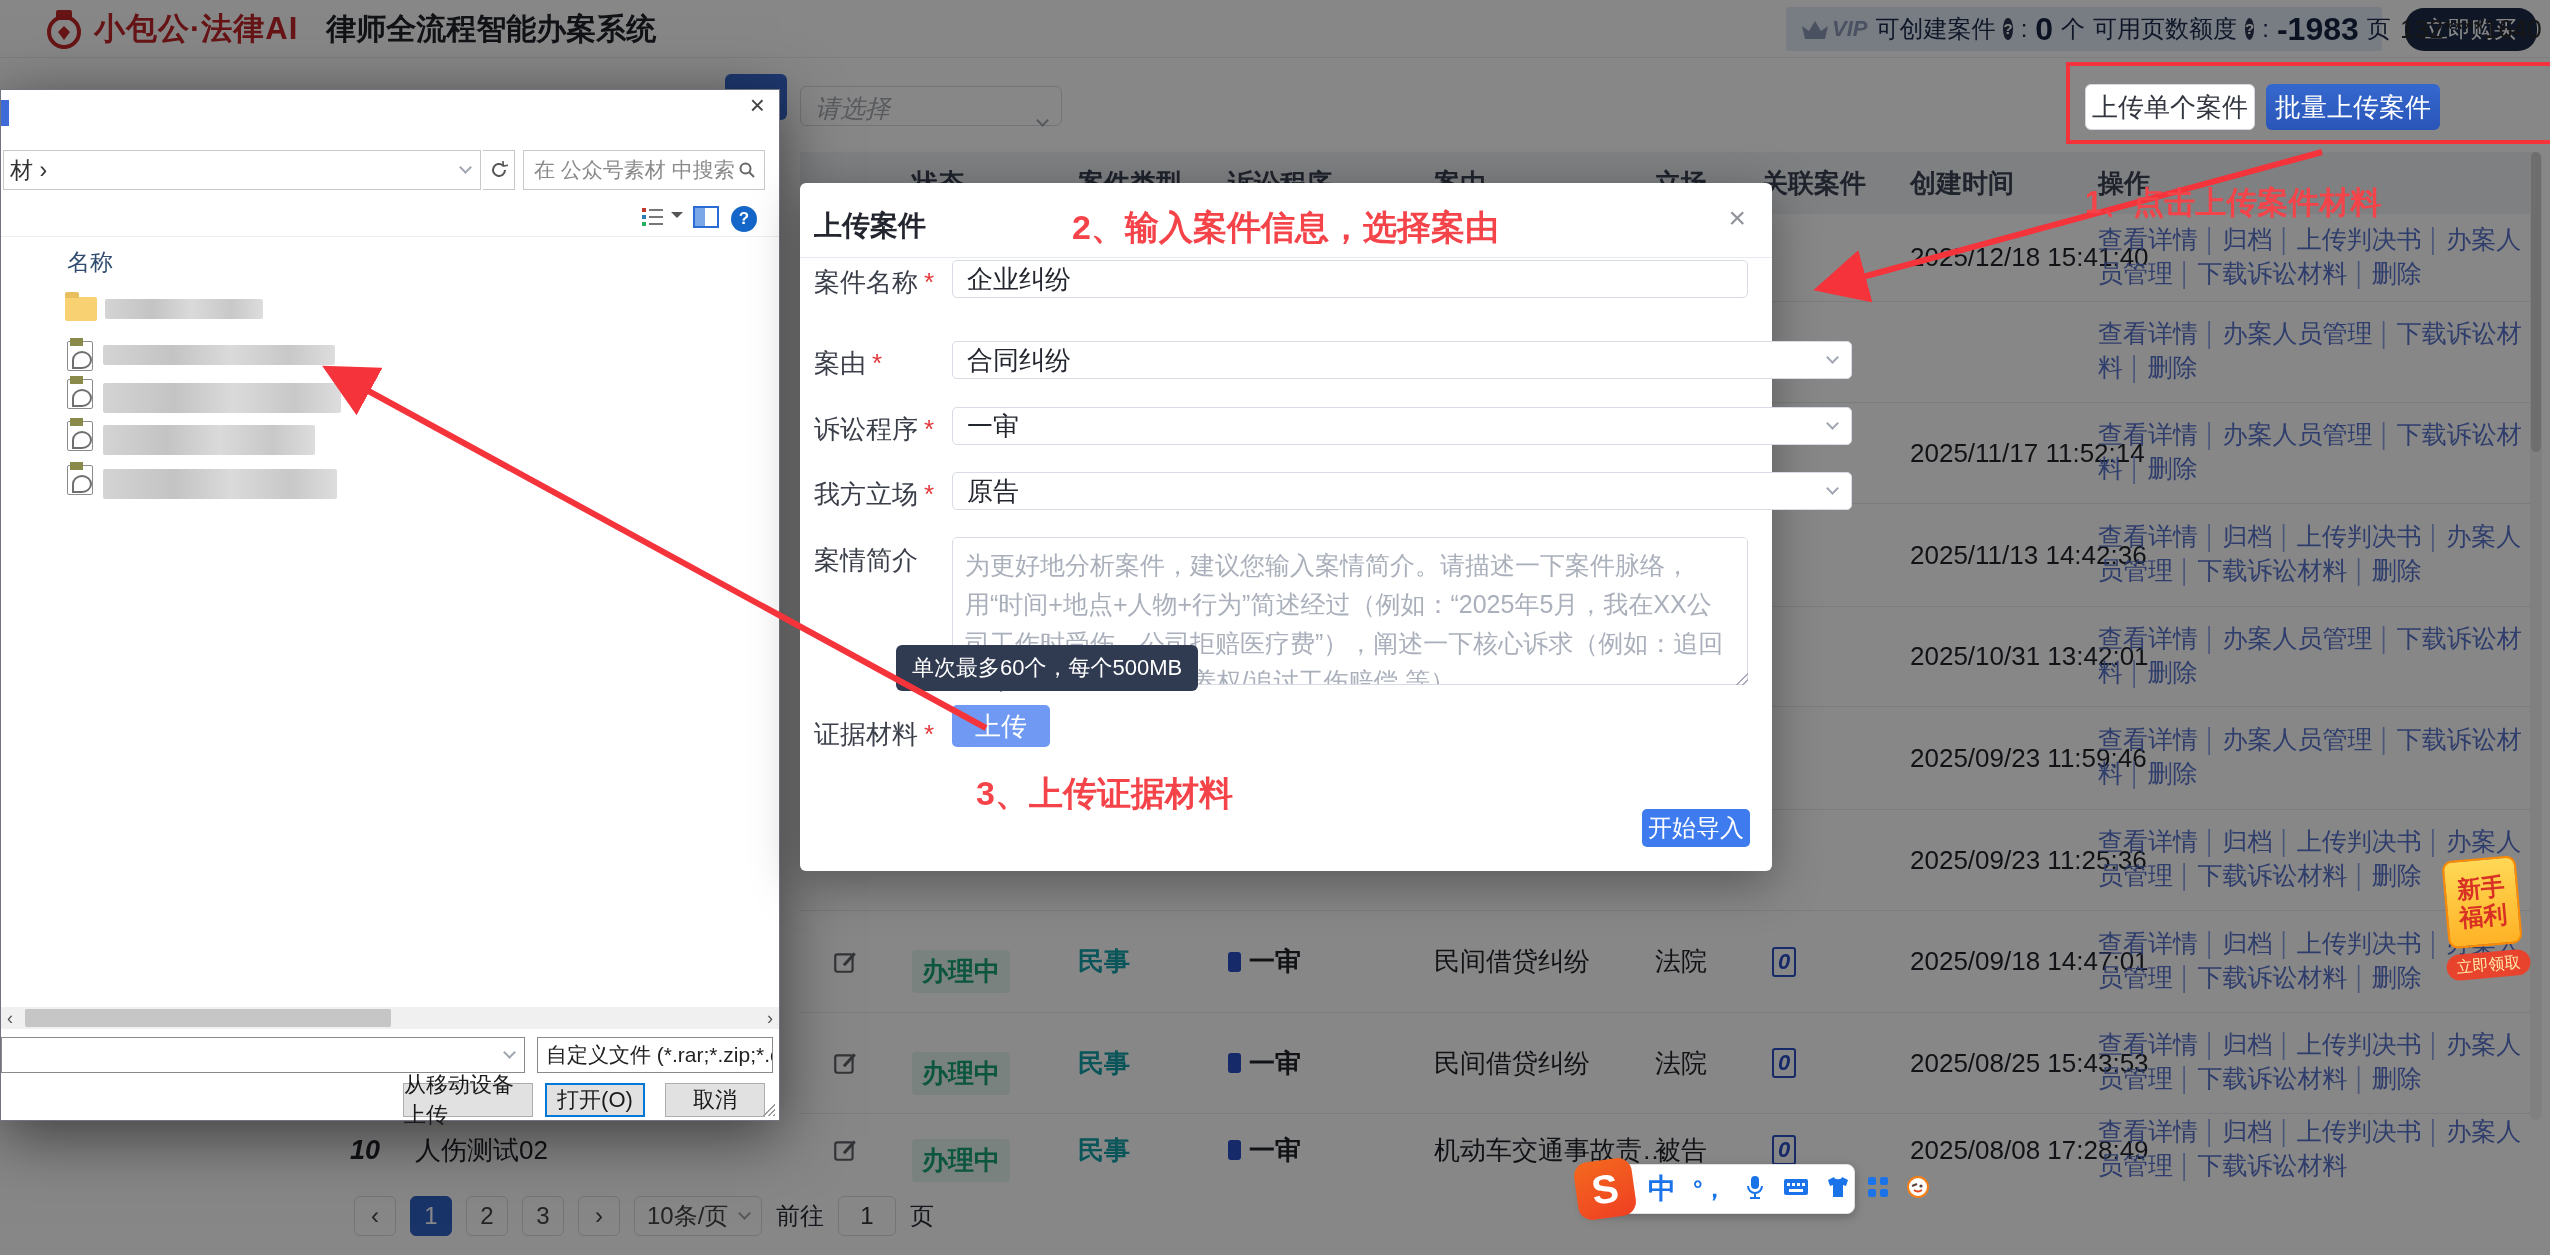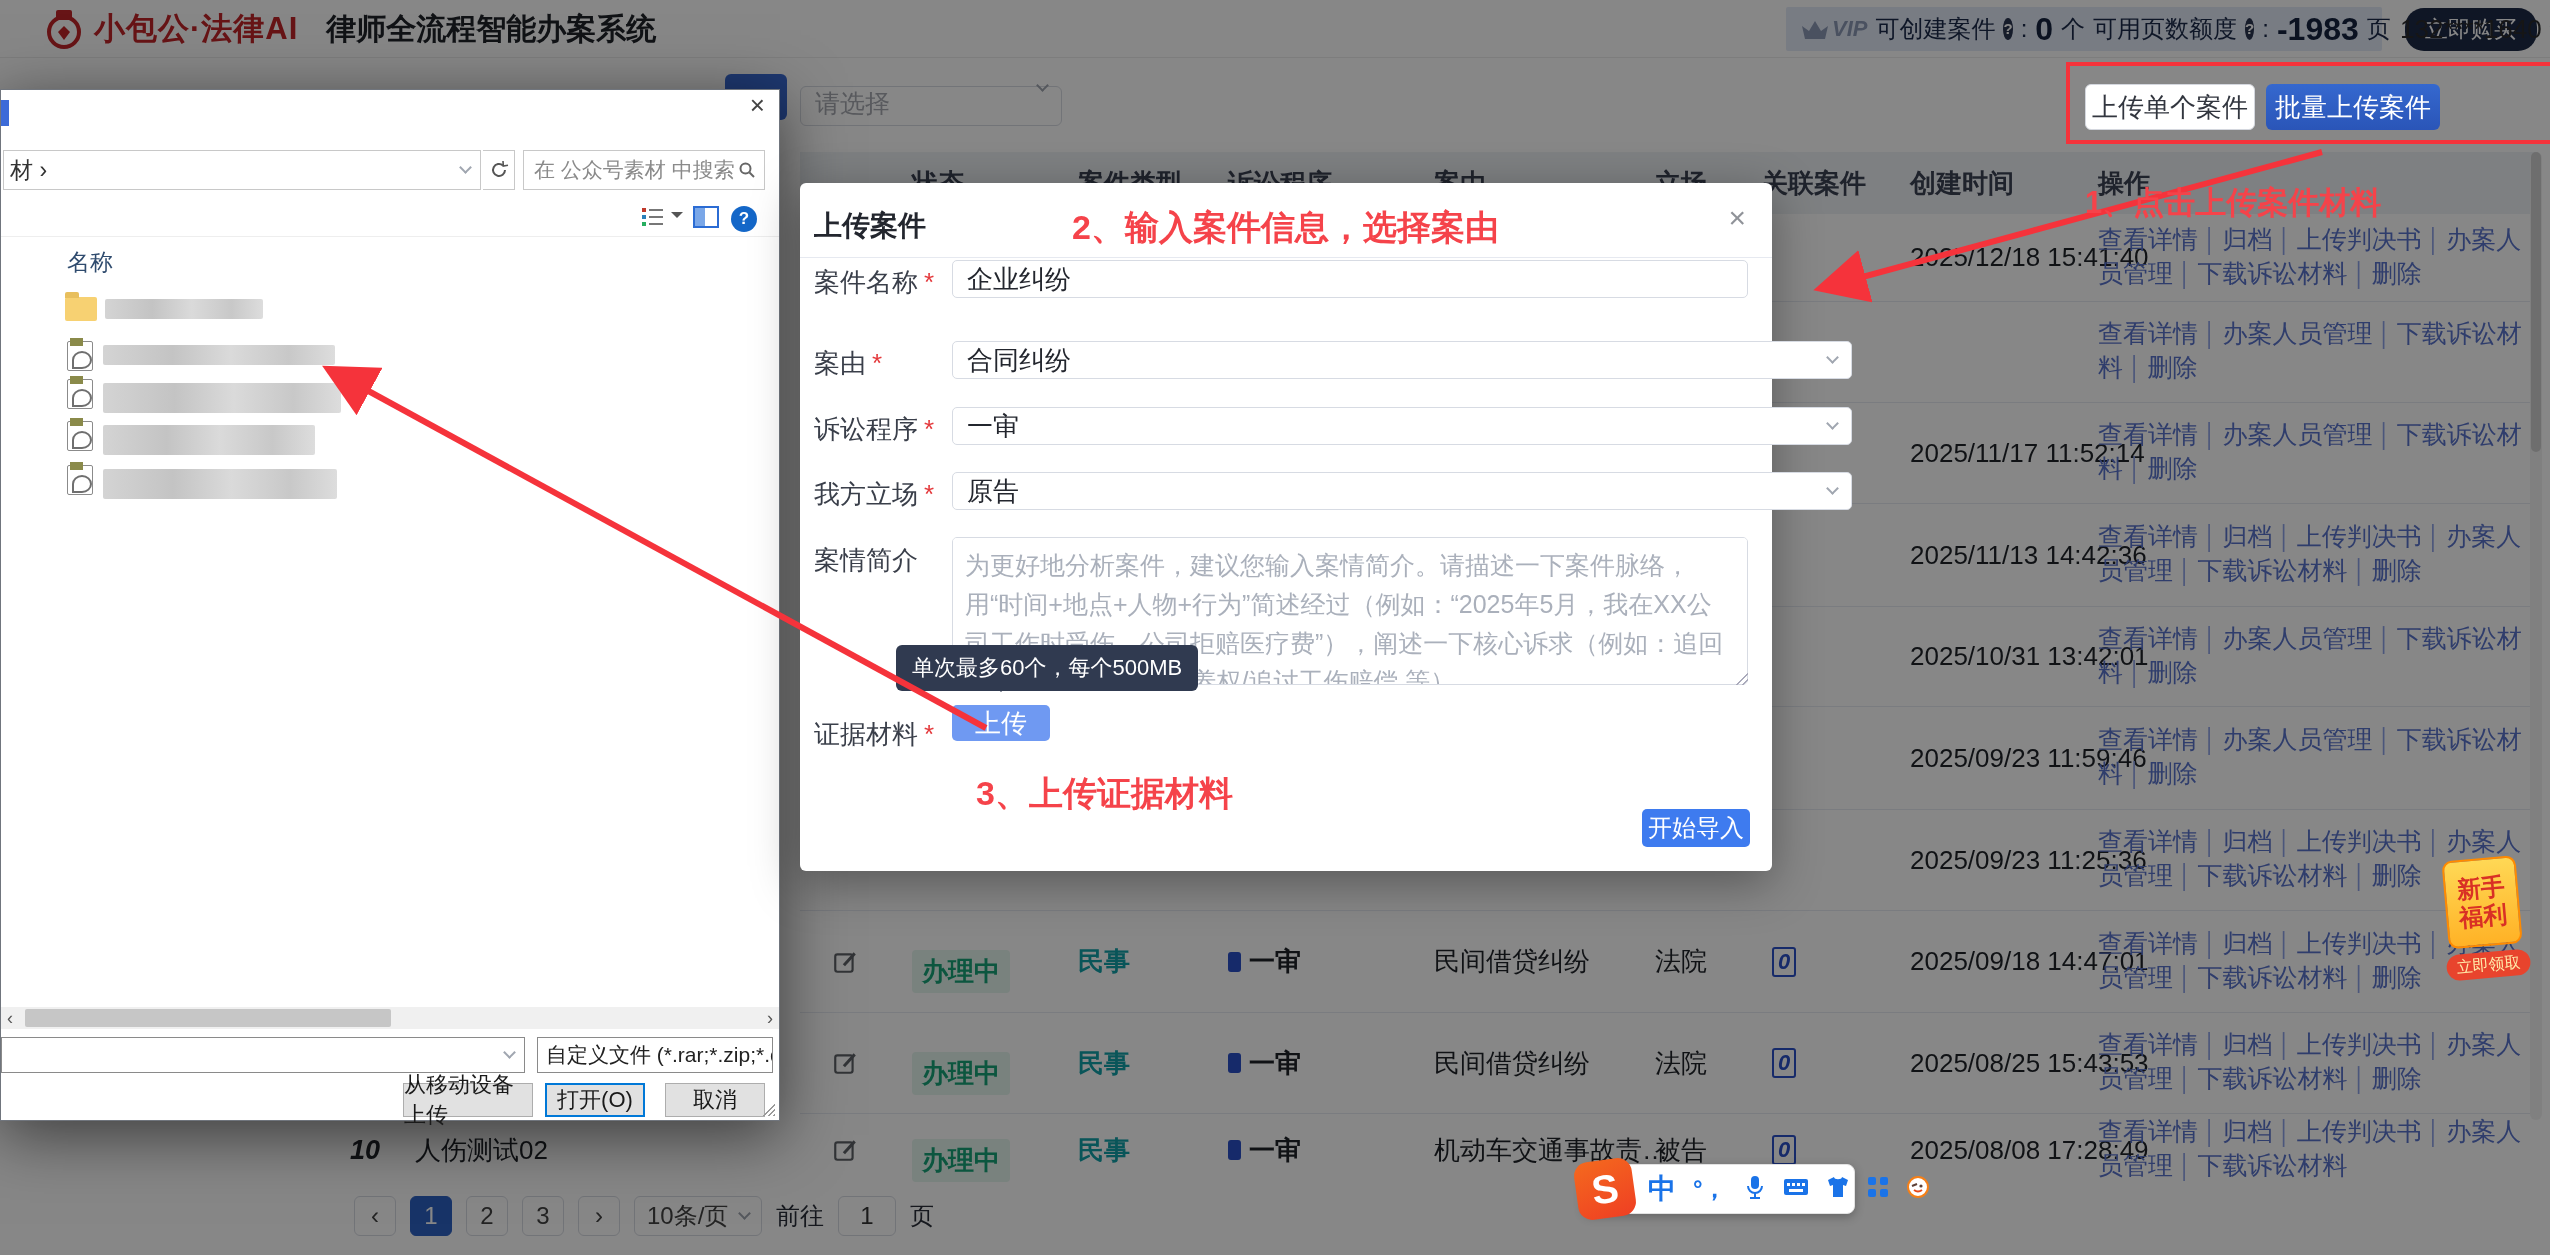--- a/index.html
+++ b/index.html
@@ -16,21 +16,21 @@
   .q-label{font-size:24px;color:#1c2b4a;white-space:nowrap;}
   .q-num{font-size:32px;font-weight:bold;color:#15233f;white-space:nowrap;}
   .help-dot{display:inline-block;width:22px;height:22px;border-radius:50%;background:#2b3550;color:#fff;font-size:15px;font-weight:bold;text-align:center;line-height:22px;}
   .buy-pill{margin-left:6px;background:#1d2a47;color:#fff;font-size:23px;border-radius:19px;padding:6px 20px;white-space:nowrap;}
   .vip-ico{display:flex;align-items:flex-end;gap:2px;color:#8d9ab6;font-style:italic;font-weight:bold;font-size:22px;}
   .account{position:absolute;left:2400px;top:14px;font-size:26px;color:#2a2a2a;display:flex;align-items:center;gap:10px;}
   .chev{display:inline-block;width:11px;height:11px;border-right:2px solid #6b7280;border-bottom:2px solid #6b7280;transform:rotate(45deg);margin-top:-6px;}
   .chev.sm{width:9px;height:9px;border-color:#a0a6b0;}
 
   .search-btn{position:absolute;left:725px;top:74px;width:62px;height:46px;background:#3a6ad4;border-radius:6px;}
-  .filter-sel{position:absolute;left:800px;top:86px;width:262px;height:40px;border:1px solid #d7dbe3;border-radius:6px;background:#fff;display:flex;align-items:flex-start;justify-content:space-between;padding:0 14px;font-size:25px;color:#a8abb2;}
+  .filter-sel{position:absolute;left:800px;top:86px;width:262px;height:40px;border:1px solid #d7dbe3;border-radius:6px;background:#fff;display:flex;align-items:flex-end;justify-content:space-between;padding:0 14px;font-size:25px;color:#a8abb2;font-style:italic;}
 
   .tbl-head{position:absolute;left:800px;top:152px;width:1738px;height:62px;background:#eff1f6;}
   .th{position:absolute;top:0;height:62px;display:flex;align-items:center;font-size:26px;color:#3b4253;font-weight:bold;white-space:nowrap;}
   .row{position:absolute;left:800px;width:1738px;border-bottom:1px solid #e7eaf1;background:#fff;}
   .cell{position:absolute;top:0;height:100%;display:flex;align-items:center;font-size:26px;color:#1f2329;white-space:nowrap;}
   .cell-actions{position:absolute;left:1298px;top:0;width:434px;height:100%;display:flex;align-items:center;}
   .cell-actions .inner{line-height:31px;}
   .op-link{color:#5a74cc;font-size:25px;cursor:pointer;}
   .op-sep{color:#8fa3e8;font-size:23px;margin:0 5px;}
   .status-pill{background:#e4f6ee;color:#17a277;font-weight:bold;font-size:26px;padding:4px 10px;border-radius:4px;margin-top:20px;}
@@ -90,21 +90,21 @@
   .modal-divider{position:absolute;left:0;top:74px;width:100%;height:1px;background:#e6e9f0;}
   .f-label{position:absolute;left:14px;font-size:26px;color:#3a3f4a;white-space:nowrap;}
   .star{color:#e4393c;margin-left:6px;font-size:26px;}
   .f-input{position:absolute;left:152px;width:796px;height:38px;border:1px solid #d7dbe3;border-radius:5px;font-size:26px;color:#23262e;padding:0 14px;background:#fff;}
   .f-select{position:absolute;left:152px;width:900px;height:38px;border:1px solid #d7dbe3;border-radius:5px;background:#fff;display:flex;align-items:center;justify-content:space-between;padding:0 14px;font-size:26px;color:#23262e;}
   .f-textarea{position:absolute;left:152px;top:354px;width:796px;height:148px;border:1px solid #d7dbe3;border-radius:5px;font-size:25px;line-height:1.55;color:#23262e;padding:8px 12px;resize:none;background:#fff;}
   .f-textarea::placeholder{color:#aab0bb;}
   .resize-grip{position:absolute;left:936px;top:490px;width:12px;height:12px;background:linear-gradient(135deg,transparent 50%,#aab 50%,#aab 58%,transparent 58%,transparent 72%,#aab 72%,#aab 80%,transparent 80%);}
   .tip{position:absolute;left:96px;top:462px;background:#303a50;color:#fff;font-size:22px;padding:8px 16px;border-radius:6px;white-space:nowrap;z-index:2;}
   .tip-caret{position:absolute;left:192px;top:500px;width:0;height:0;border:9px solid transparent;border-top-color:#303a50;}
-  .upload-btn{position:absolute;left:152px;top:522px;width:98px;height:36px;background:#6f99f2;border-radius:5px;color:#fff;font-size:26px;display:flex;align-items:center;justify-content:center;cursor:pointer;}
+  .upload-btn{position:absolute;left:152px;top:522px;width:98px;height:42px;background:#6f99f2;border-radius:5px;color:#fff;font-size:26px;display:flex;align-items:center;justify-content:center;cursor:pointer;}
   .submit-btn{position:absolute;left:842px;top:626px;width:108px;height:38px;background:#3e7bef;border-radius:5px;color:#fff;font-size:24px;display:flex;align-items:center;justify-content:center;cursor:pointer;}
   .red-step2{position:absolute;left:272px;top:22px;font-size:34px;font-weight:bold;color:#f5434a;white-space:nowrap;}
   .red-step3{position:absolute;left:176px;top:588px;font-size:34px;font-weight:bold;color:#f5434a;white-space:nowrap;}
 
   
   .red-box{position:absolute;left:2066px;top:62px;width:500px;height:82px;border:4px solid #f5333b;z-index:27;}
   .btn-single{position:absolute;left:2085px;top:84px;width:170px;height:46px;background:#fff;border:1px solid #d4d7de;border-radius:6px;font-size:26px;color:#32363f;display:flex;align-items:center;justify-content:center;z-index:27;cursor:pointer;}
   .btn-batch{position:absolute;left:2266px;top:84px;width:174px;height:46px;background:linear-gradient(180deg,#3568cf,#2a55b8);border-radius:6px;font-size:26px;color:#fff;display:flex;align-items:center;justify-content:center;z-index:27;cursor:pointer;}
   .red-step1{position:absolute;left:2085px;top:182px;font-size:31px;font-weight:bold;color:#f5434a;z-index:29;white-space:nowrap;}
   .arrows{position:absolute;left:0;top:0;width:2550px;height:1255px;z-index:28;pointer-events:none;}

